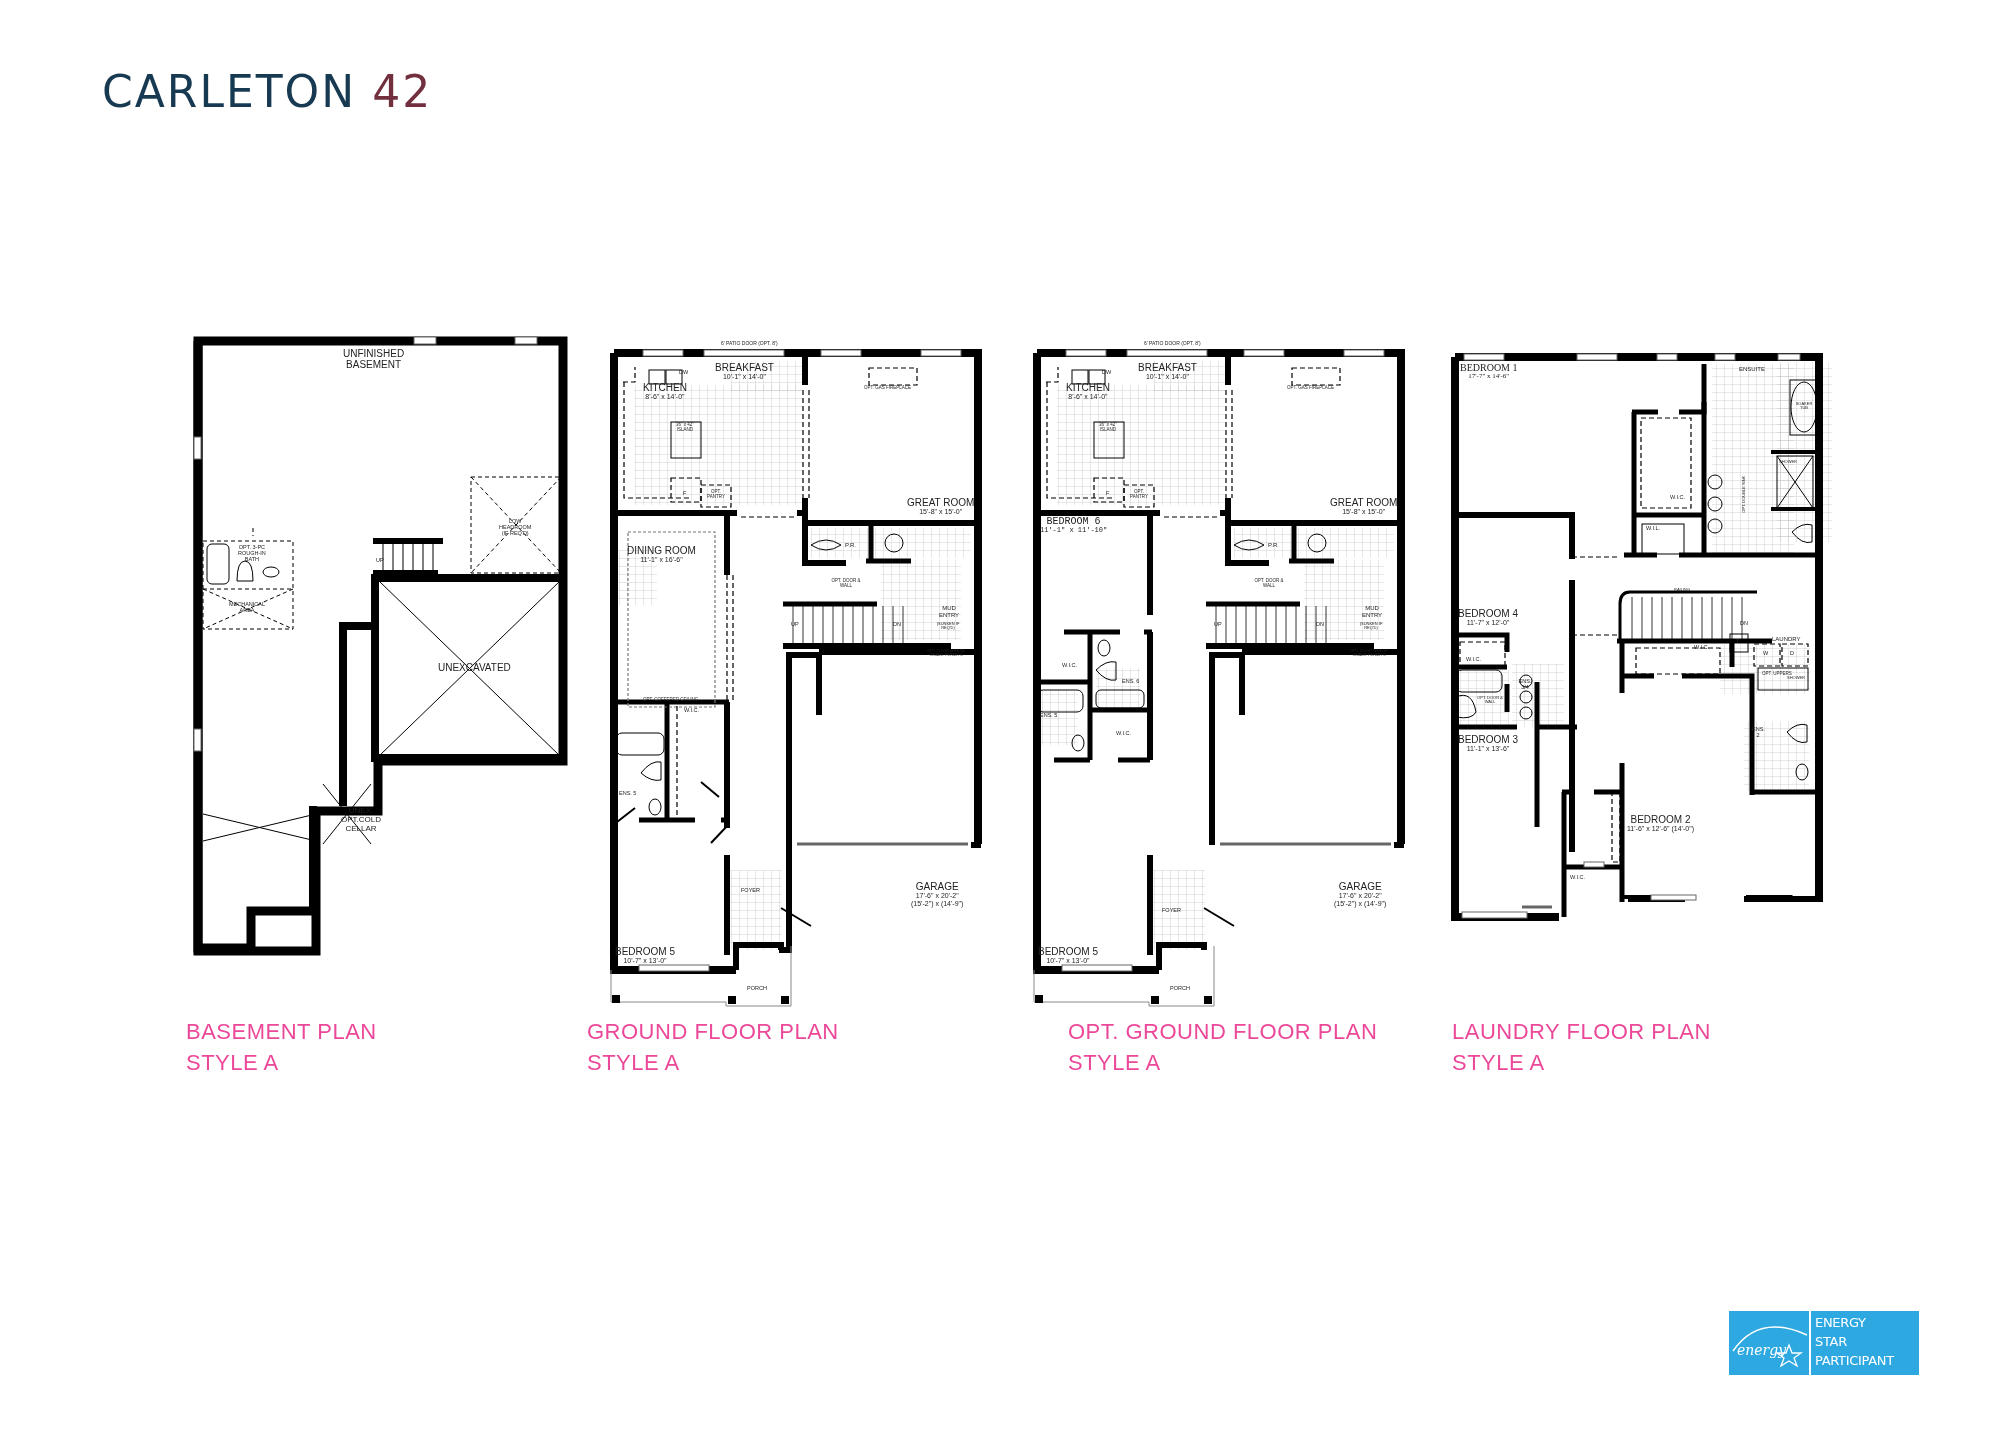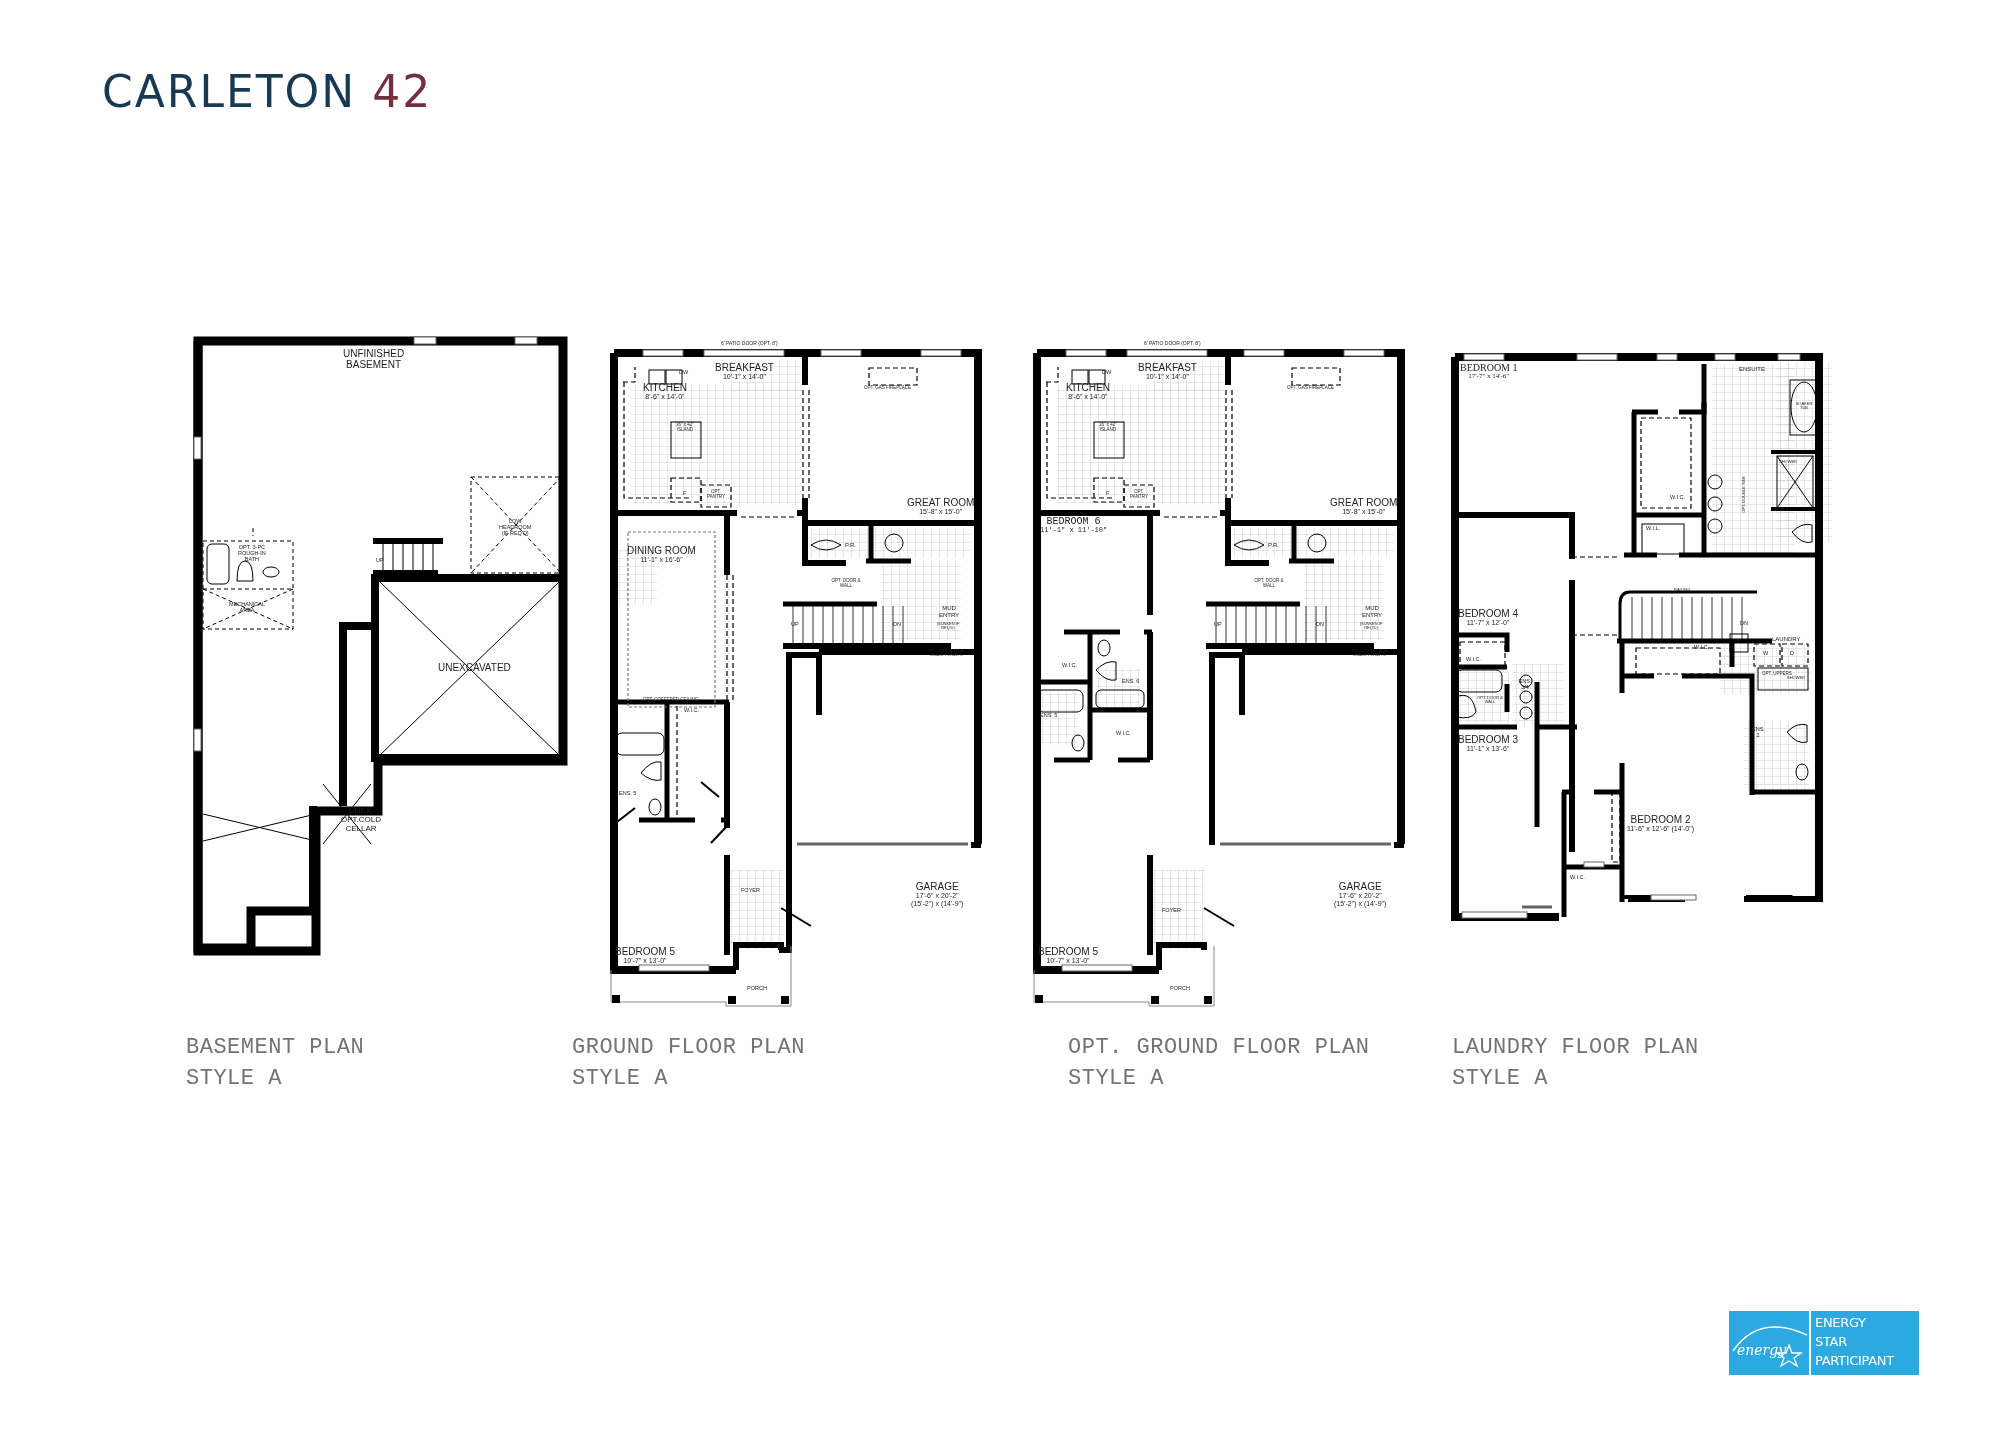--- a/index.html
+++ b/index.html
@@ -3,22 +3,22 @@
 <meta charset="utf-8">
 <style>
   html, body { margin: 0; padding: 0; background: #ffffff; }
   body { width: 2000px; height: 1430px; position: relative; overflow: hidden;
          font-family: "Liberation Sans", sans-serif; }
   .title { position: absolute; left: 102px; top: 66px; font-size: 44px; letter-spacing: 2px;
            color: #173a52; font-family: "DejaVu Sans", sans-serif; font-weight: normal; }
   .title .num { color: #722f3e; }
   .plan { position: absolute; }
   .plan svg { position: absolute; left: 0; top: 0; overflow: visible; }
-  .caption { position: absolute; font-family: Liberation Mono, monospace; font-size: 22px;
-             color: #737373; line-height: 31px; letter-spacing: 0.5px; margin-top: 16px; }
+  .caption { position: absolute; font-family: Liberation Sans, sans-serif; font-size: 22px;
+             color: #ec4899; line-height: 31px; letter-spacing: 0.5px; }
   .lbl { position: absolute; font-family: "Liberation Sans", sans-serif; color: #222;
          white-space: nowrap; text-align: center; line-height: 1.1; }
   .room { font-size: 10px; }
   .dim { font-size: 7px; display: block; }
   .tiny { font-size: 5.5px; }
   .energy { position: absolute; left: 1729px; top: 1311px; width: 190px; height: 64px;
             background: #2ea8e0; display: flex; color: #fff; }
   .energy .mark { width: 80px; height: 64px; position: relative; border-right: 2px solid #fff; }
   .energy .words { padding: 2px 0 0 4px; font-family: "DejaVu Sans", sans-serif;
                    font-size: 13px; line-height: 19px; letter-spacing: -0.3px; }
@@ -233,21 +233,21 @@
   <div class="lbl tiny" style="left:310px; top:299px; width:50px; white-space:normal; font-size:4px;">OPT. DOOR WHERE GRADE PERMITS</div>
   <div class="lbl tiny" style="left:180px; top:271px;">UP</div>
   <div class="lbl tiny" style="left:282px; top:271px;">DN</div>
   <div class="lbl tiny" style="left:73px; top:357px;">W.I.C.</div>
   <div class="lbl tiny" style="left:8px; top:440px;">ENS. 5</div>
   <div class="lbl tiny" style="left:130px; top:537px;">FOYER</div>
   <div class="lbl room" style="left:300px; top:531px;"><span>GARAGE</span><span class="dim">17'-6" x 20'-2"</span><span class="dim">(15'-2") x (14'-9")</span></div>
   <div class="lbl room" style="left:4px; top:596px;"><span>BEDROOM 5</span><span class="dim">10'-7" x 13'-0"</span></div>
   <div class="lbl tiny" style="left:136px; top:635px;">PORCH</div>
 </div>
-<div class="caption" style="left:572px; top:1016px;">
+<div class="caption" style="left:587px; top:1016px;">
   <div>GROUND FLOOR PLAN</div>
   <div>STYLE A</div>
 </div>
 
 <div class="plan" style="left:1034px; top:350px; width:380px; height:630px;">
   <svg width="380" height="630">
     <rect x="23" y="35" width="168" height="120" fill="url(#tile)"></rect>
     <rect x="120" y="11" width="72" height="30" fill="url(#tile)"></rect>
     <rect x="200" y="178" width="160" height="30" fill="url(#tile)"></rect>
     <rect x="270" y="210" width="80" height="80" fill="url(#tile)"></rect>

